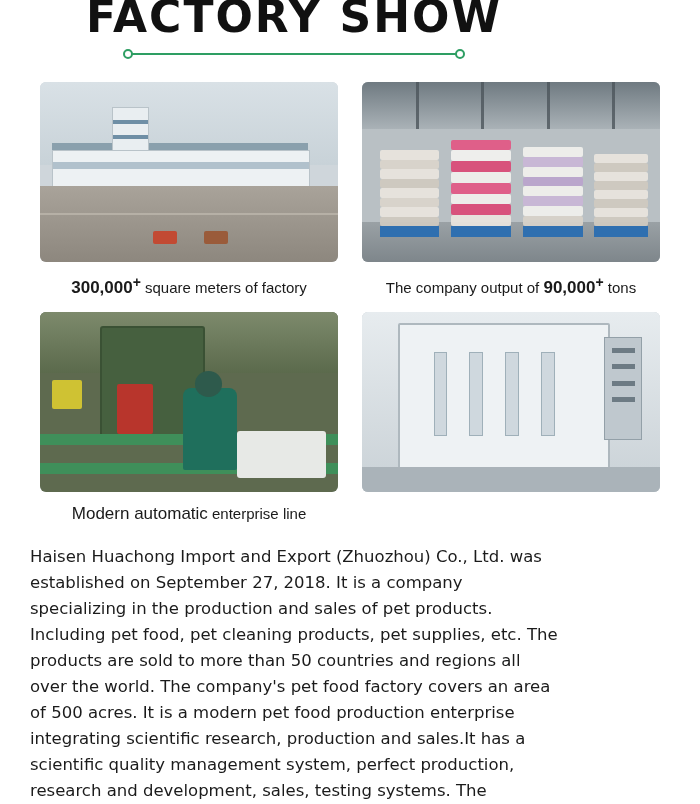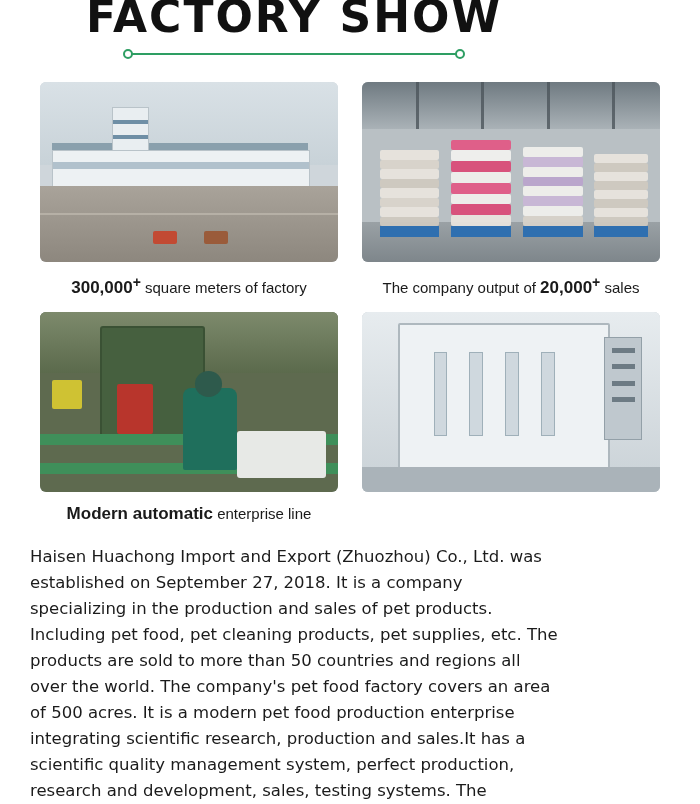--- a/index.html
+++ b/index.html
@@ -98,21 +98,21 @@
   .caption .sup {
     font-size: 14px;
     font-weight: bold;
     vertical-align: super;
   }
   .caption .small {
     font-size: 15px;
   }
   .caption .bold-word {
     font-size: 17px;
-    font-weight: bold;
+    font-weight: normal;
   }
 
   
   .sky {
     position: absolute; left:0; top:0; width:100%; height:46%;
     background: linear-gradient(#d9e1e6, #c8d2d8);
   }
   .bldg-tower {
     position: absolute; left: 24%; top: 14%; width: 12%; height: 36%;
     background: #e9eef1; border: 1px solid #b9c3c9;
@@ -294,21 +294,21 @@
           <div style="top:25%;  background:#e8e4dd;"></div>
           <div style="top:37.5%;background:#cfc9c0;"></div>
           <div style="top:50%;  background:#e8e4dd;"></div>
           <div style="top:62.5%;background:#cfc9c0;"></div>
           <div style="top:75%;  background:#e8e4dd;"></div>
           <div style="top:87.5%;background:#cfc9c0;"></div>
         </div>
         <div class="pallet" style="left:78%; width:18%; background:#2f6fb0;"></div>
       </div>
       <div class="caption">
-        <span class="small">The company output of  </span><span class="big">20,000</span><span class="sup">+</span><span class="small"> sales</span>
+        <span class="small">The company output of  </span><span class="big">90,000</span><span class="sup">+</span><span class="small"> tons</span>
       </div>
     </div>
 
     <div class="cell">
       <div class="photo">
         <div class="pl-bg"></div>
         <div class="pl-top"></div>
         <div class="pl-yellow"></div>
         <div class="pl-machine"></div>
         <div class="pl-red"></div>

